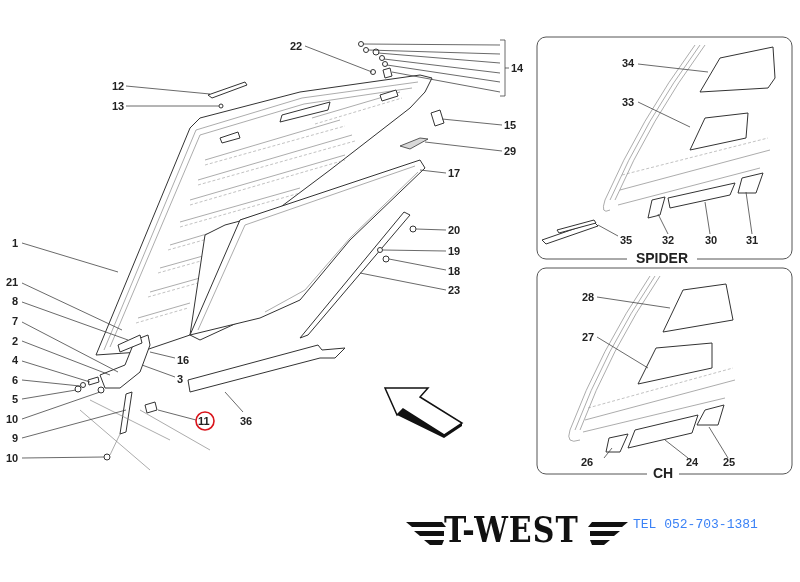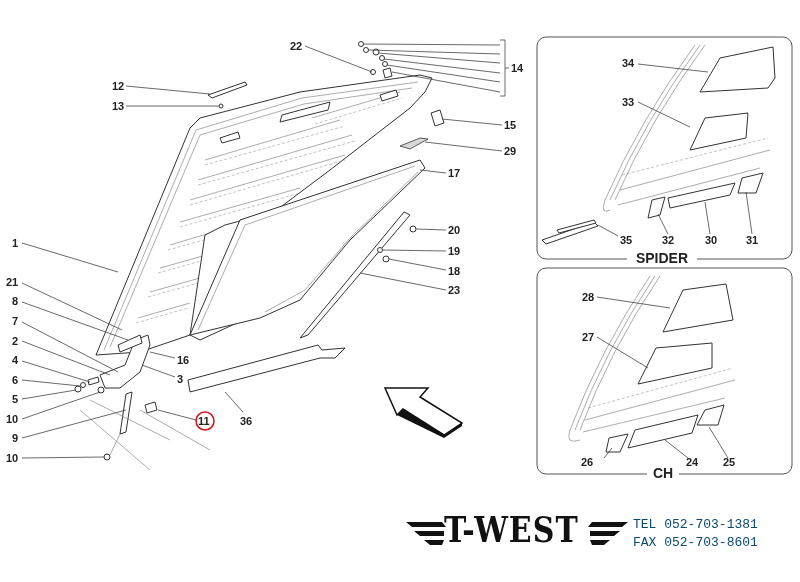--- a/index.html
+++ b/index.html
@@ -5,21 +5,21 @@
   html,body{margin:0;padding:0;background:#fff;}
   body{width:800px;height:582px;position:relative;overflow:hidden;font-family:"Liberation Sans",sans-serif;}
   svg{position:absolute;left:0;top:0;}
   .lbl{font-family:"Liberation Sans",sans-serif;font-weight:bold;font-size:11px;fill:#222;}
   .panel-title{font-family:"Liberation Sans",sans-serif;font-weight:bold;font-size:14px;fill:#222;}
   .ln{stroke:#444;stroke-width:0.8;fill:none;}
   .part{stroke:#333;stroke-width:1;fill:#fff;}
   .thin{stroke:#888;stroke-width:0.7;fill:none;}
   .dash{stroke:#999;stroke-width:0.6;fill:none;stroke-dasharray:3 2;}
   .shade{fill:#d8d8d8;stroke:#333;stroke-width:0.8;}
-  #contact{position:absolute;left:633px;top:516px;font-family:"Liberation Mono",monospace;font-size:13px;line-height:18px;color:#0c4a6e;}
+  #contact{position:absolute;left:633px;top:516px;font-family:"Liberation Mono",monospace;font-size:13px;line-height:18px;color:#3b82f6;}
   #logo{position:absolute;left:406px;top:516px;width:222px;height:36px;}
   #logo-text{position:absolute;left:444px;top:512px;font-family:"DejaVu Serif",serif;font-weight:bold;font-size:30px;letter-spacing:1px;color:#111;transform:scaleY(1.15);}
 </style>
 </head>
 <body>
 
 <svg width="800" height="582" viewBox="0 0 800 582">
 
   <g>
 
@@ -232,14 +232,13 @@
   <path d="M8,15 L38,15 L38,20 L14,20 Z" fill="#111"></path>
   <path d="M18,24 L38,24 L36,29 L24,29 Z" fill="#111"></path>
   <path d="M222,6 L186,6 L182,11 L216,11 Z" fill="#111"></path>
   <path d="M214,15 L184,15 L184,20 L208,20 Z" fill="#111"></path>
   <path d="M204,24 L184,24 L186,29 L198,29 Z" fill="#111"></path>
 </svg>
 <div id="logo-text">T-WEST</div>
 
 <div id="contact">
   <div><span>TEL</span> <span>052-703-1381</span></div>
-  <div><span>FAX</span> <span>052-703-8601</span></div>
 </div>
 
 </body></html>

